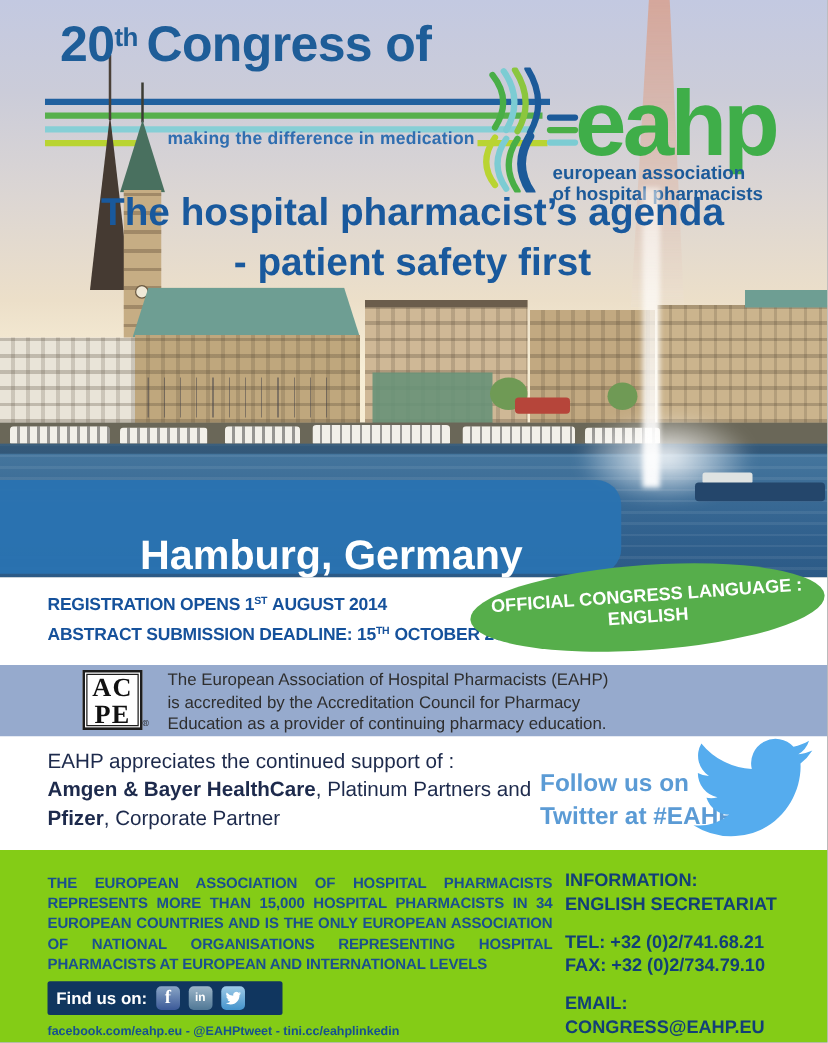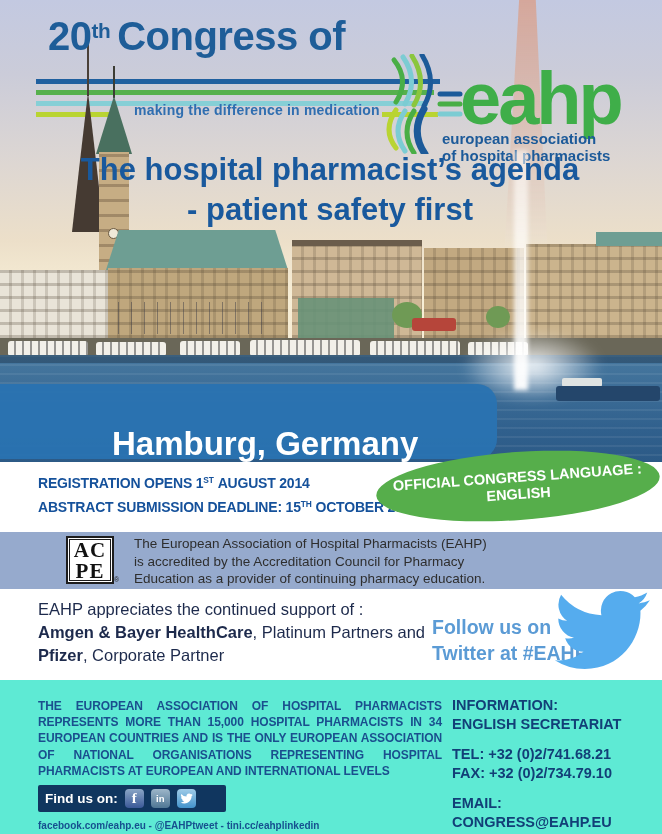--- a/index.html
+++ b/index.html
@@ -98,21 +98,21 @@
   .acpe-reg{position:absolute;left:114px;top:44px;font-size:7px;color:#222;}
   .acpe-text{position:absolute;left:134px;top:3px;font-size:13.5px;line-height:17.5px;color:#2e2e2e;}
 
   
   .support{position:absolute;left:38px;top:598px;font-size:16.5px;line-height:23px;color:#1d2a4c;font-weight:500;}
   .support b{font-weight:800;}
   .follow{position:absolute;left:432px;top:596px;font-size:19.5px;line-height:26px;font-weight:700;color:#5b9bd5;margin-top:18px;}
   .bird{position:absolute;left:548px;top:588px;}
 
   
-  .footer{position:absolute;left:0;top:680px;width:662px;height:154px;background:#5eead4;}
+  .footer{position:absolute;left:0;top:680px;width:662px;height:154px;background:#84cc16;}
   .about{position:absolute;left:38px;top:18px;width:404px;font-size:12px;line-height:16.2px;font-weight:700;
      color:#1a4f8e;text-align:justify;letter-spacing:-.1px;}
   .about .lead{font-weight:800;}
   .findus{position:absolute;left:38px;top:105px;width:188px;height:27px;background:#10365f;border-radius:2px;
      display:flex;align-items:center;padding:0 7px;gap:7px;}
   .findus-label{color:#fff;font-size:13.5px;font-weight:700;}
   .sicon{width:19px;height:19px;border-radius:4px;display:flex;align-items:center;justify-content:center;
      color:#fff;font-weight:700;font-size:12px;line-height:19px;}
   .sicon-fb{background:linear-gradient(180deg,#8aa6c6,#3b5998);font-family:"Liberation Serif",serif;font-size:15px;}
   .sicon-in{background:linear-gradient(180deg,#9db6c9,#4f7795);font-size:9.5px;}

